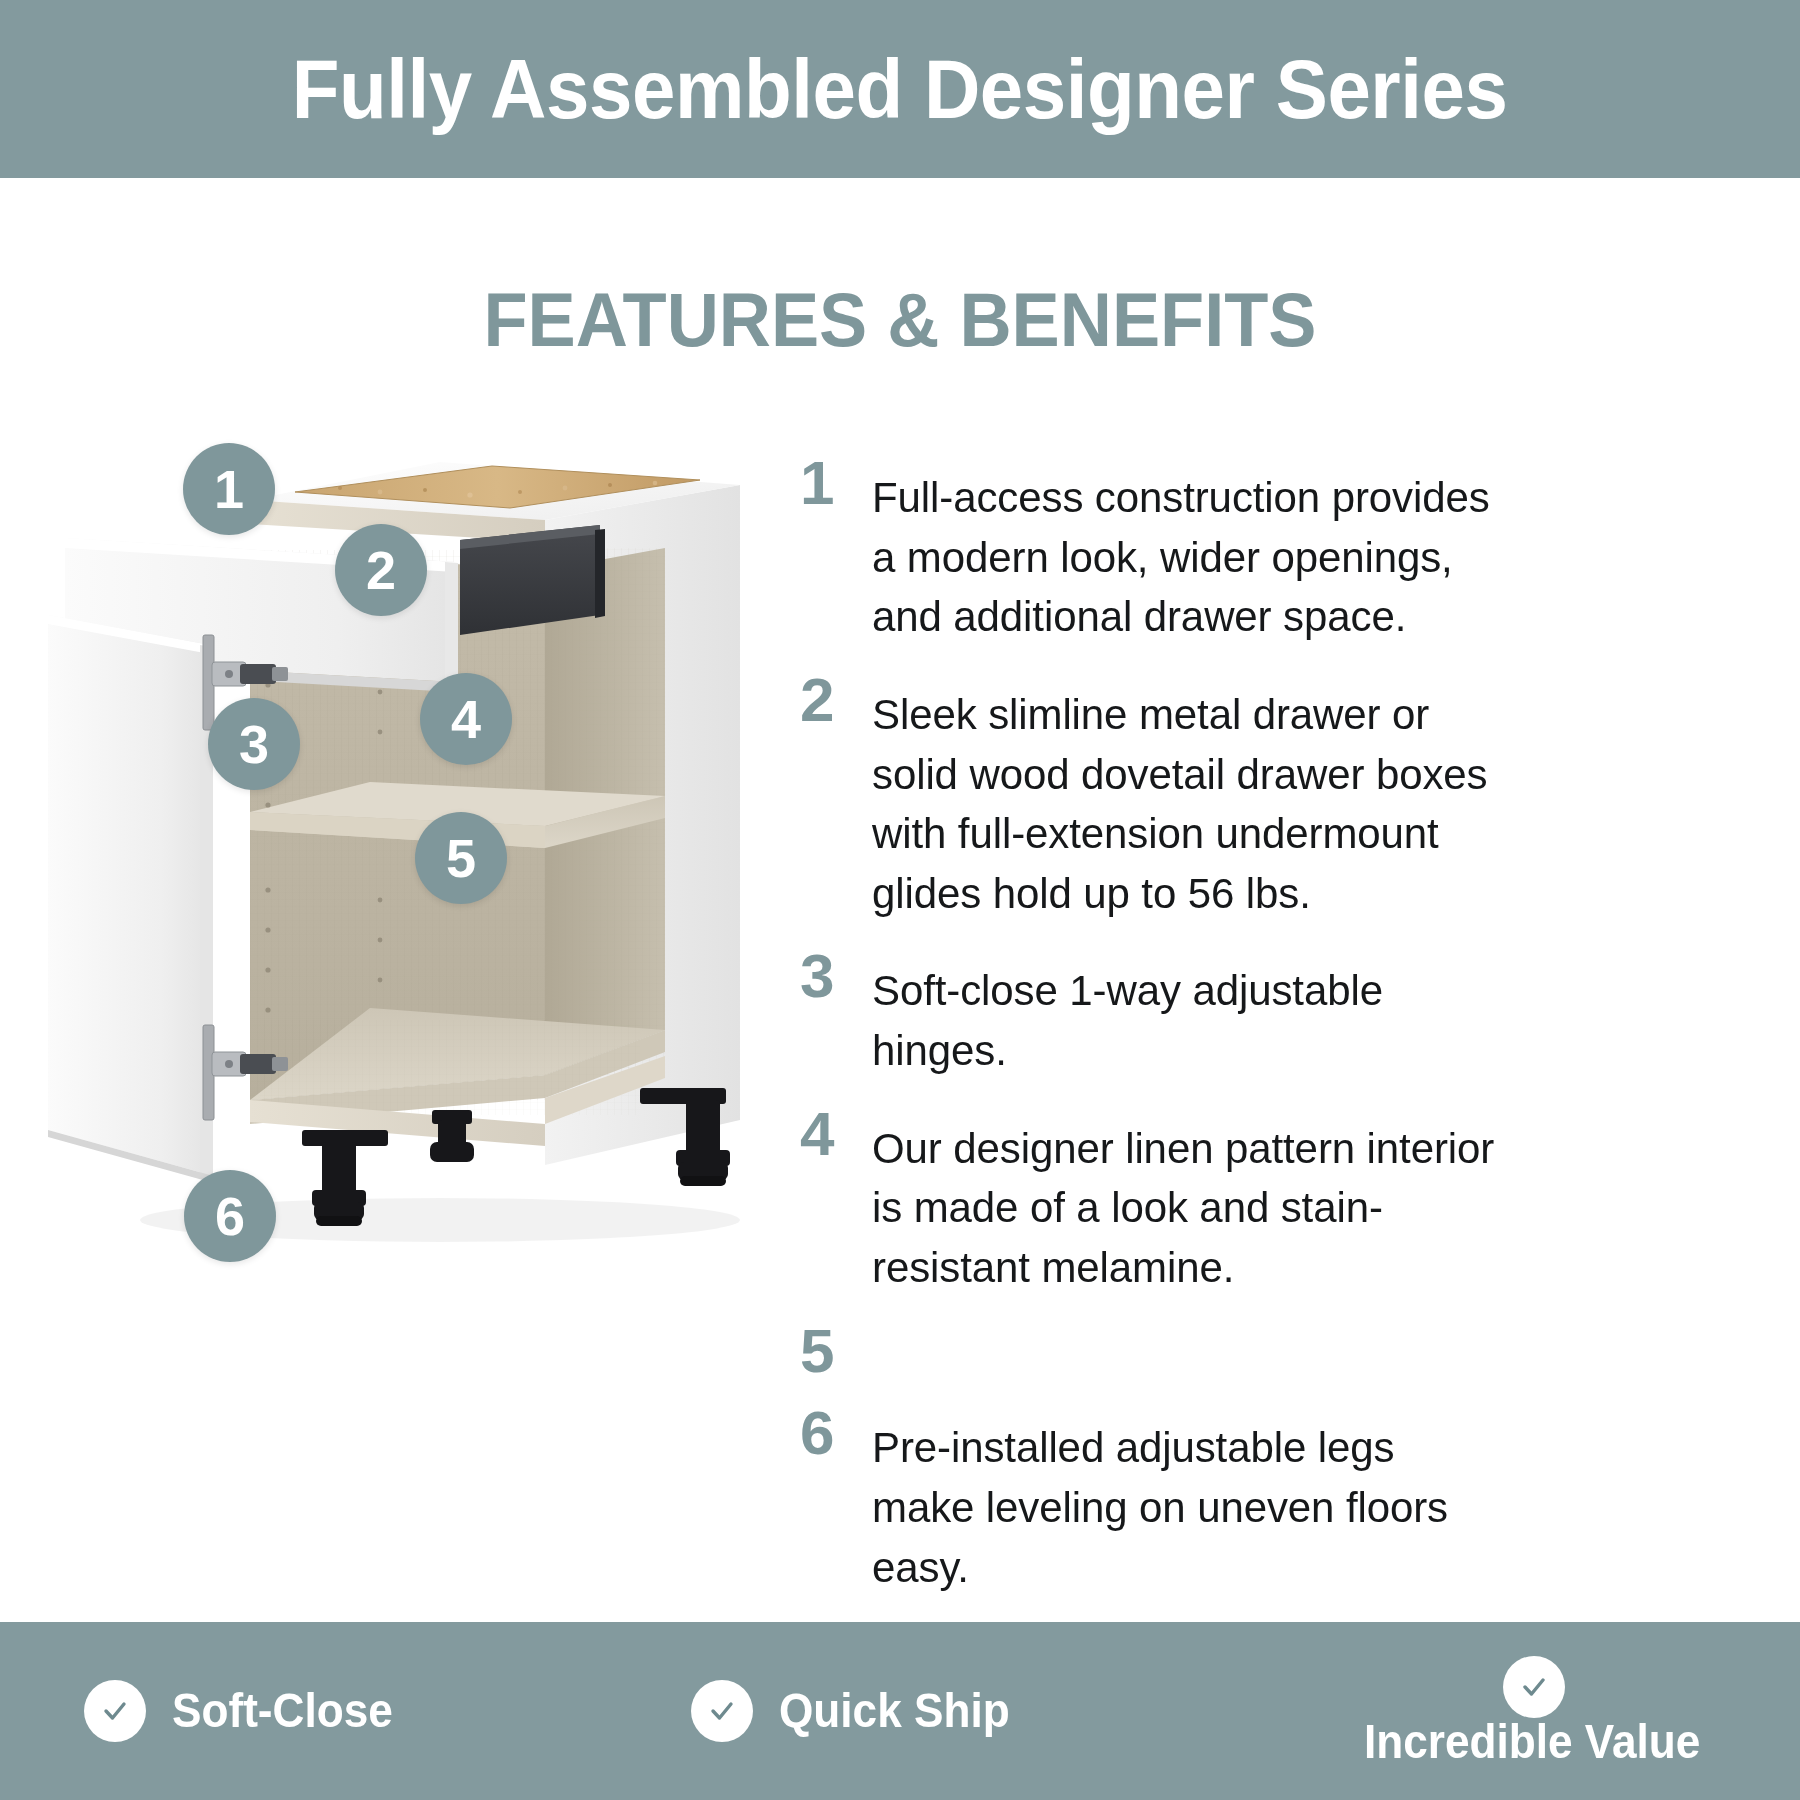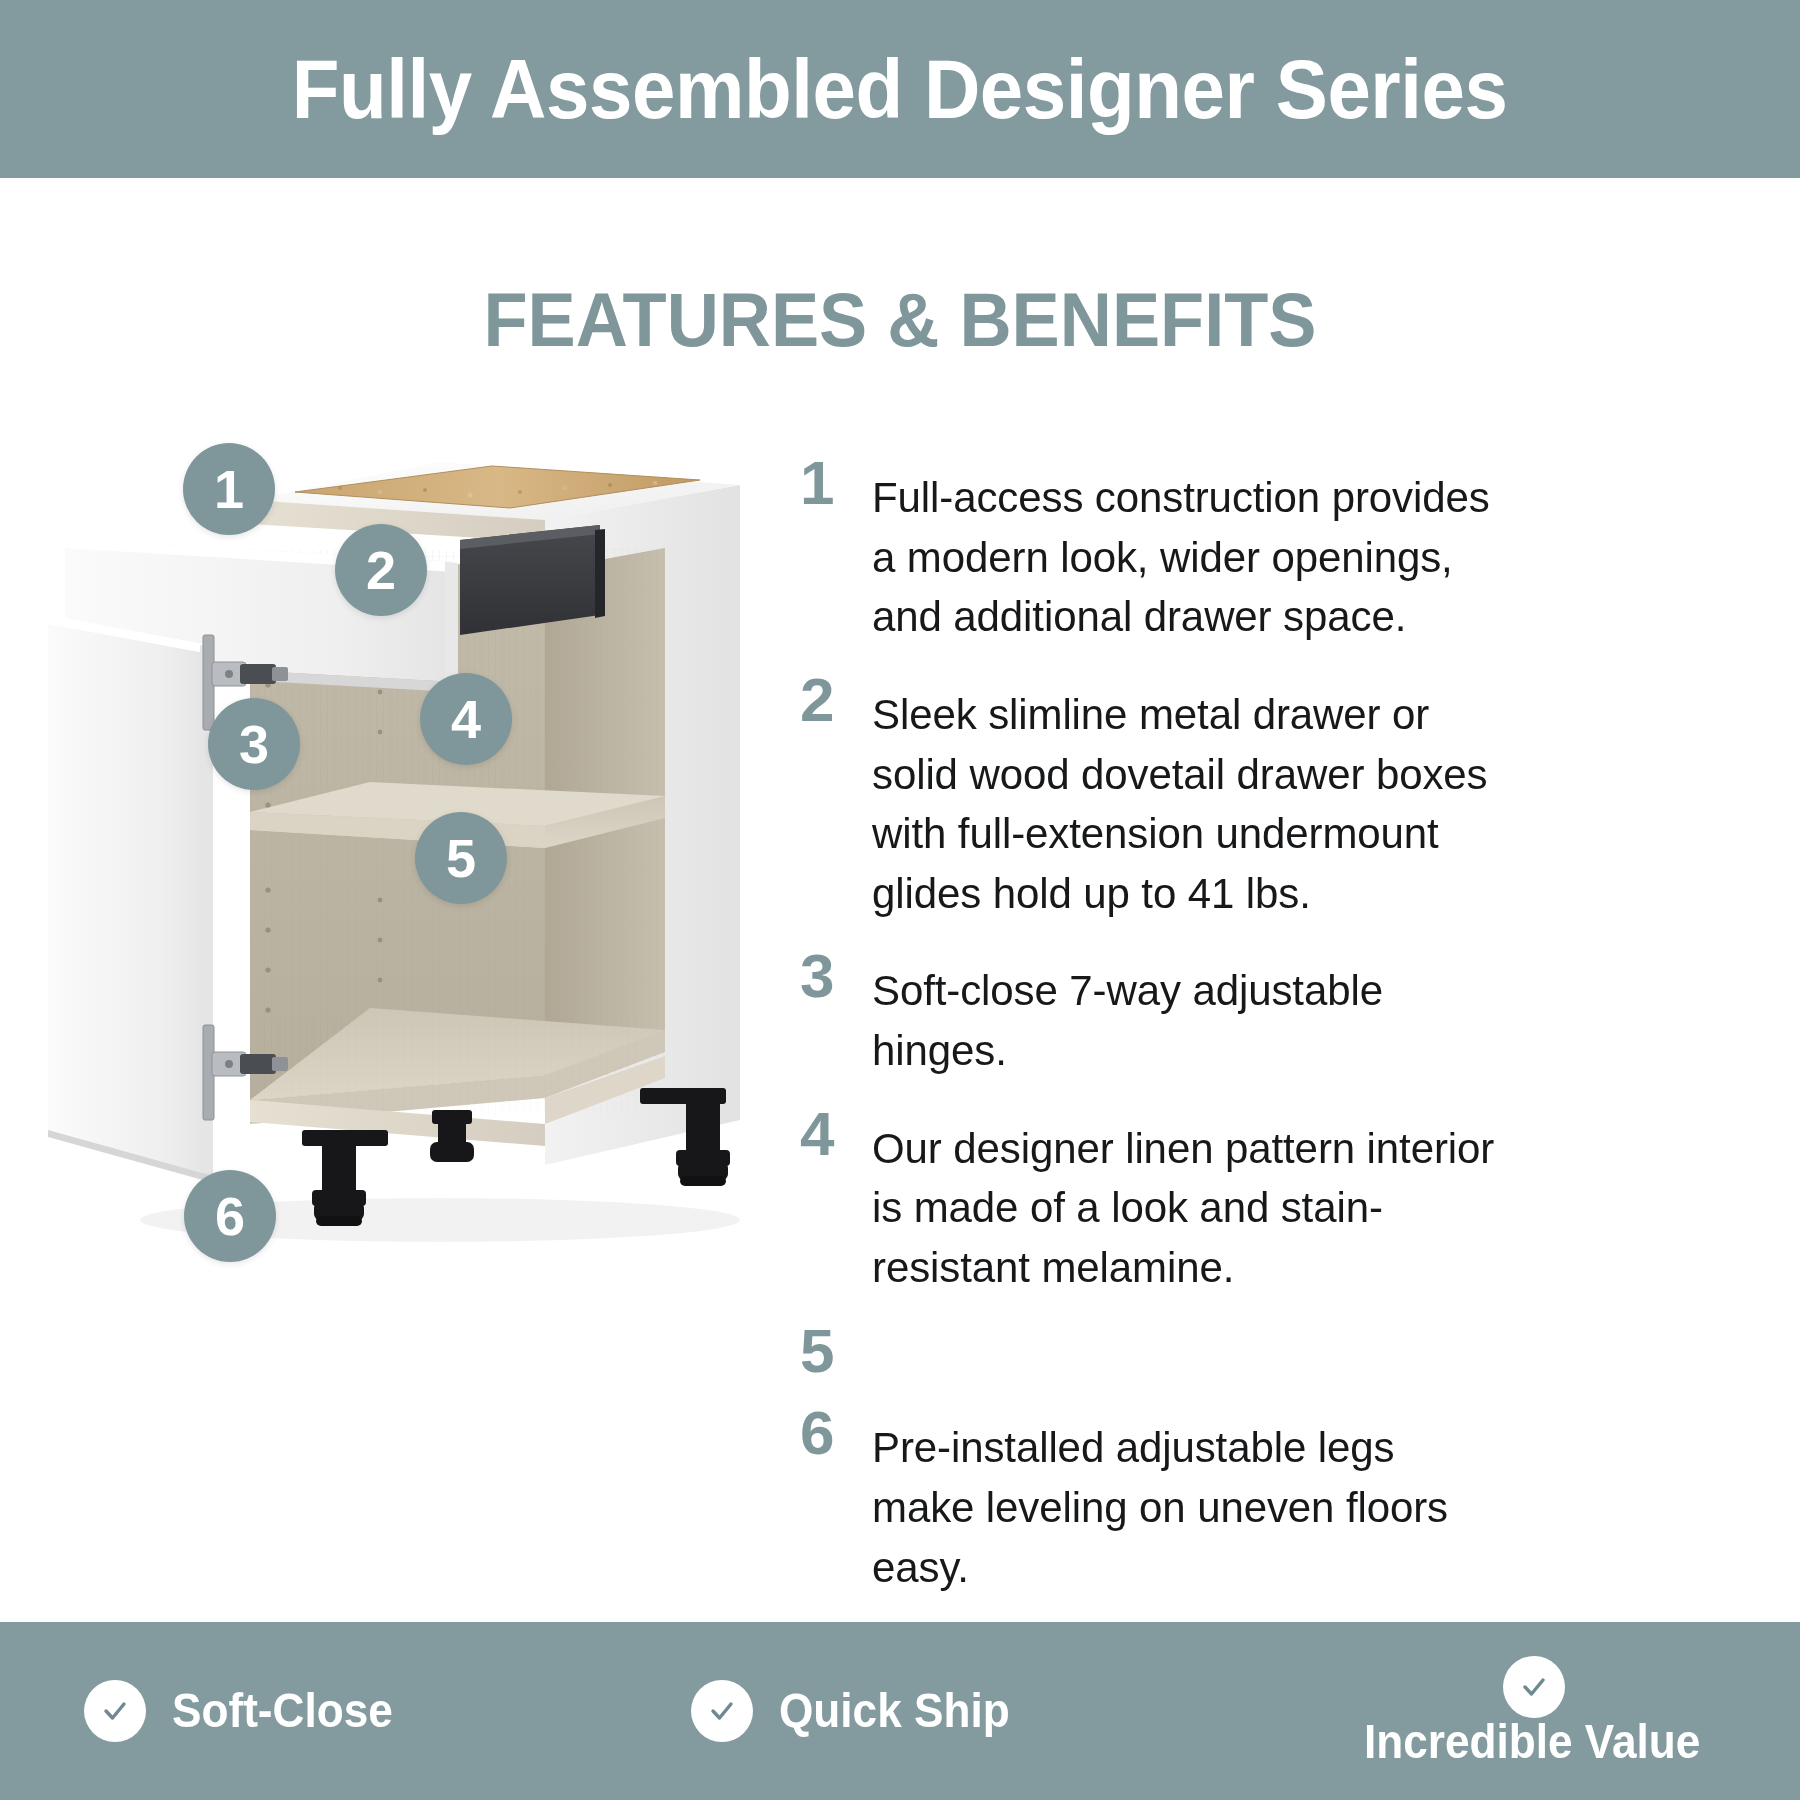--- a/index.html
+++ b/index.html
@@ -307,26 +307,26 @@
 
   <div class="features">
 
     <div class="feature-row">
       <div class="feature-num">1</div>
       <div class="feature-text">Full-access construction provides a modern look, wider openings, and additional drawer space.</div>
     </div>
 
     <div class="feature-row">
       <div class="feature-num">2</div>
-      <div class="feature-text">Sleek slimline metal drawer or solid wood dovetail drawer boxes with full-extension undermount glides hold up to 41 lbs.</div>
+      <div class="feature-text">Sleek slimline metal drawer or solid wood dovetail drawer boxes with full-extension undermount glides hold up to 56 lbs.</div>
     </div>
 
     <div class="feature-row">
       <div class="feature-num">3</div>
-      <div class="feature-text">Soft-close 7-way adjustable hinges.</div>
+      <div class="feature-text">Soft-close 1-way adjustable hinges.</div>
     </div>
 
     <div class="feature-row">
       <div class="feature-num">4</div>
       <div class="feature-text">Our designer linen pattern interior is made of a look and stain-resistant melamine.</div>
     </div>
 
     <div class="feature-row">
       <div class="feature-num">5</div>
     </div>

